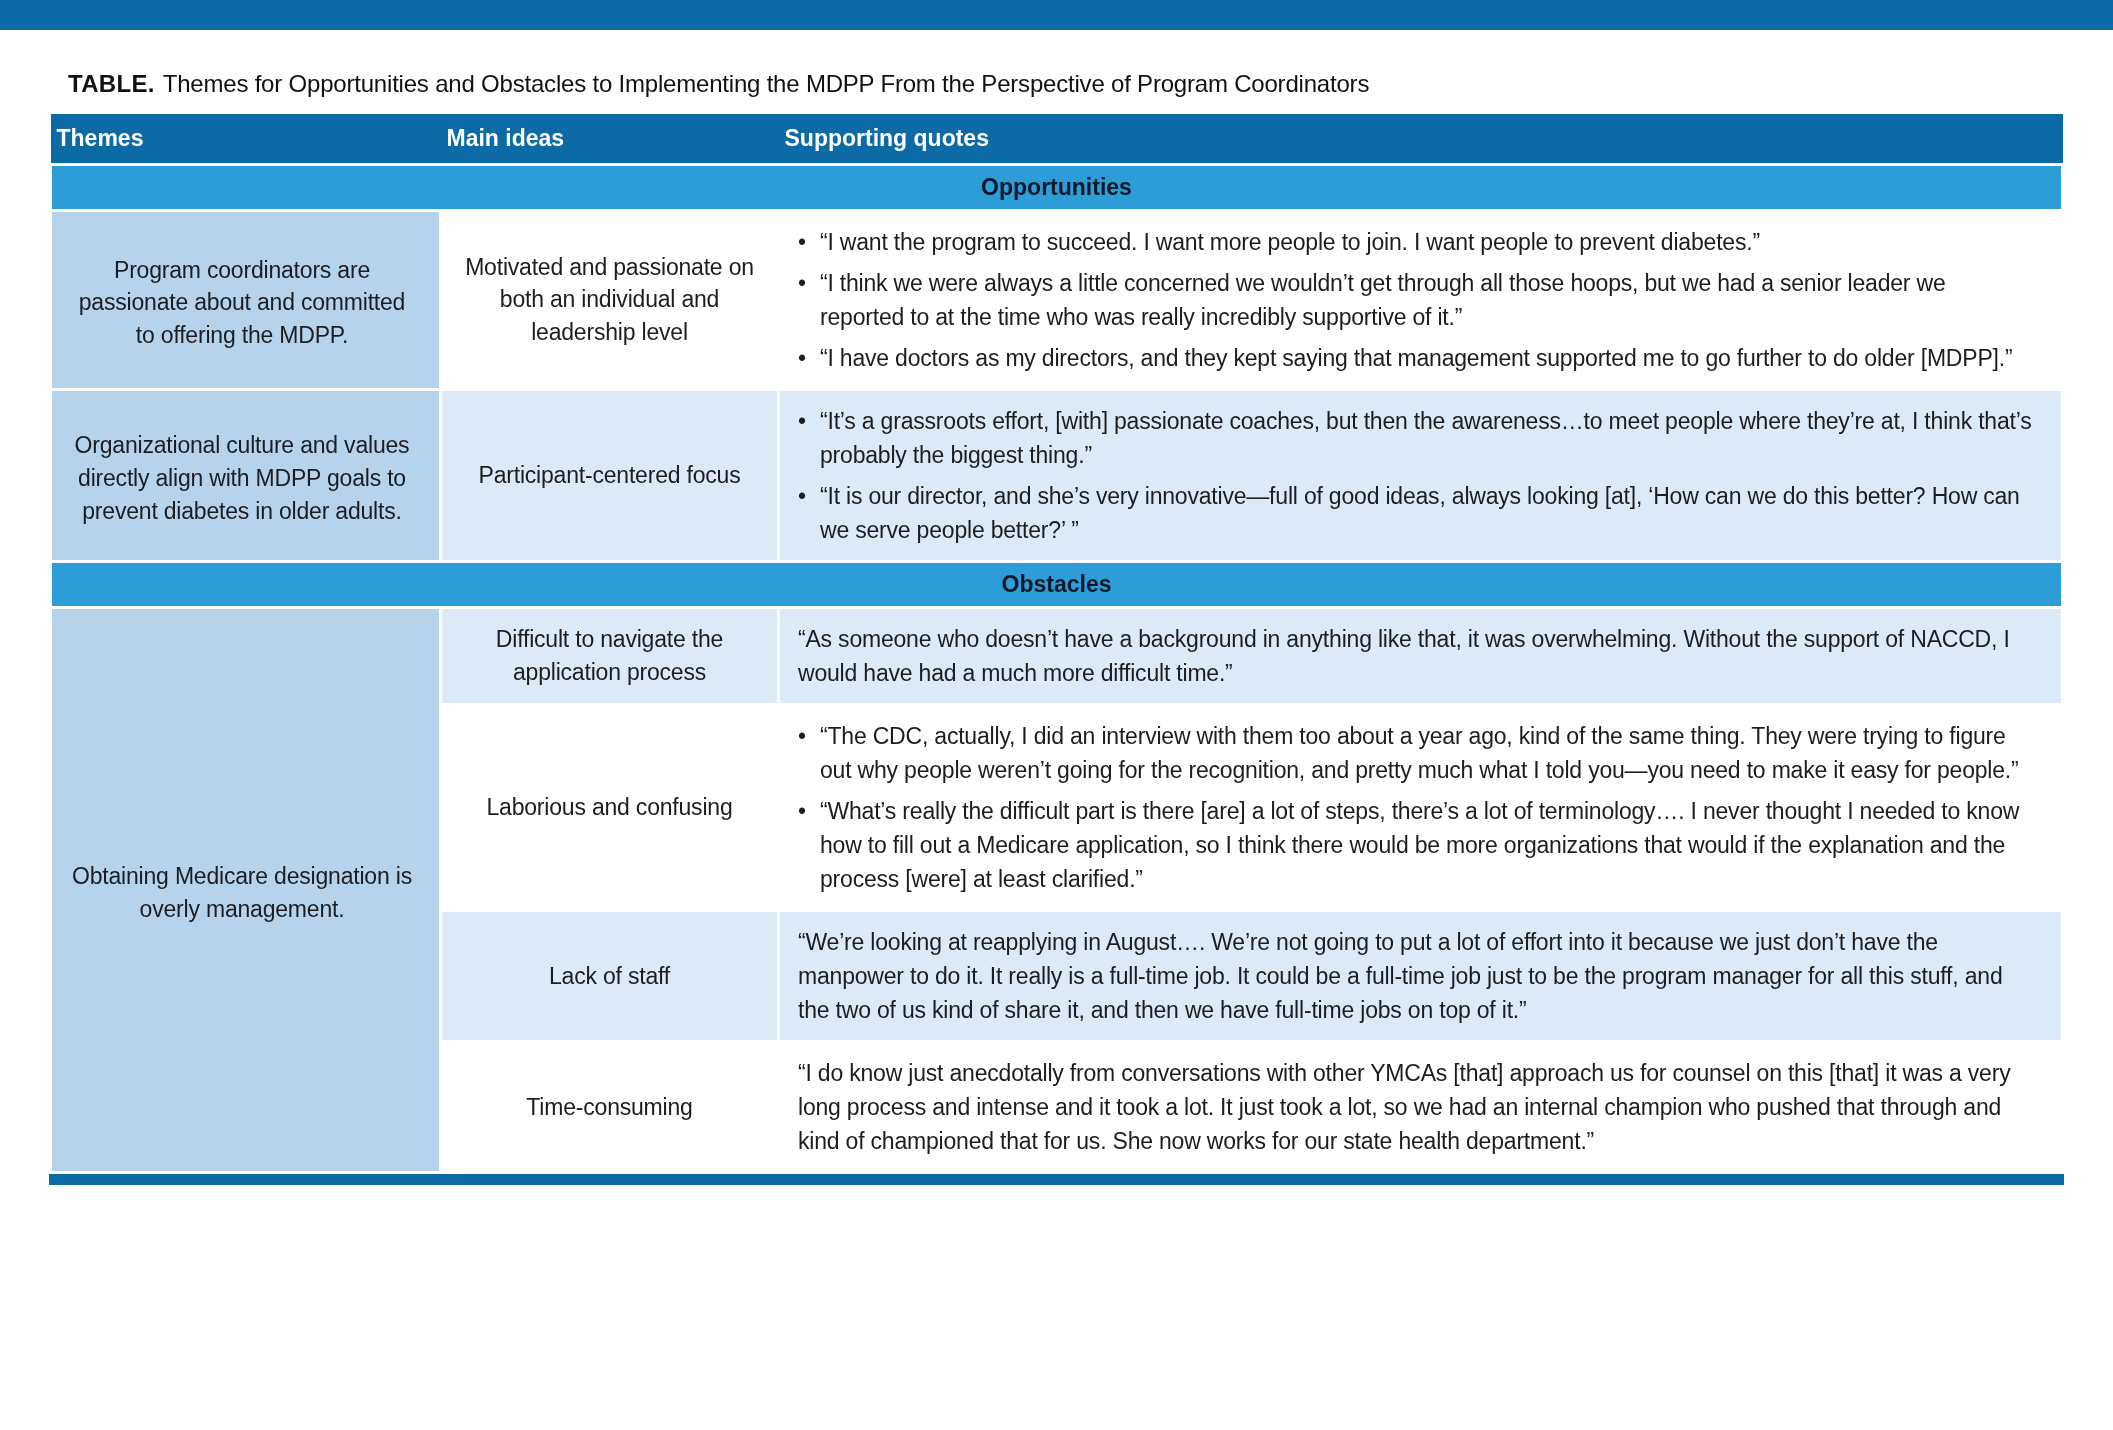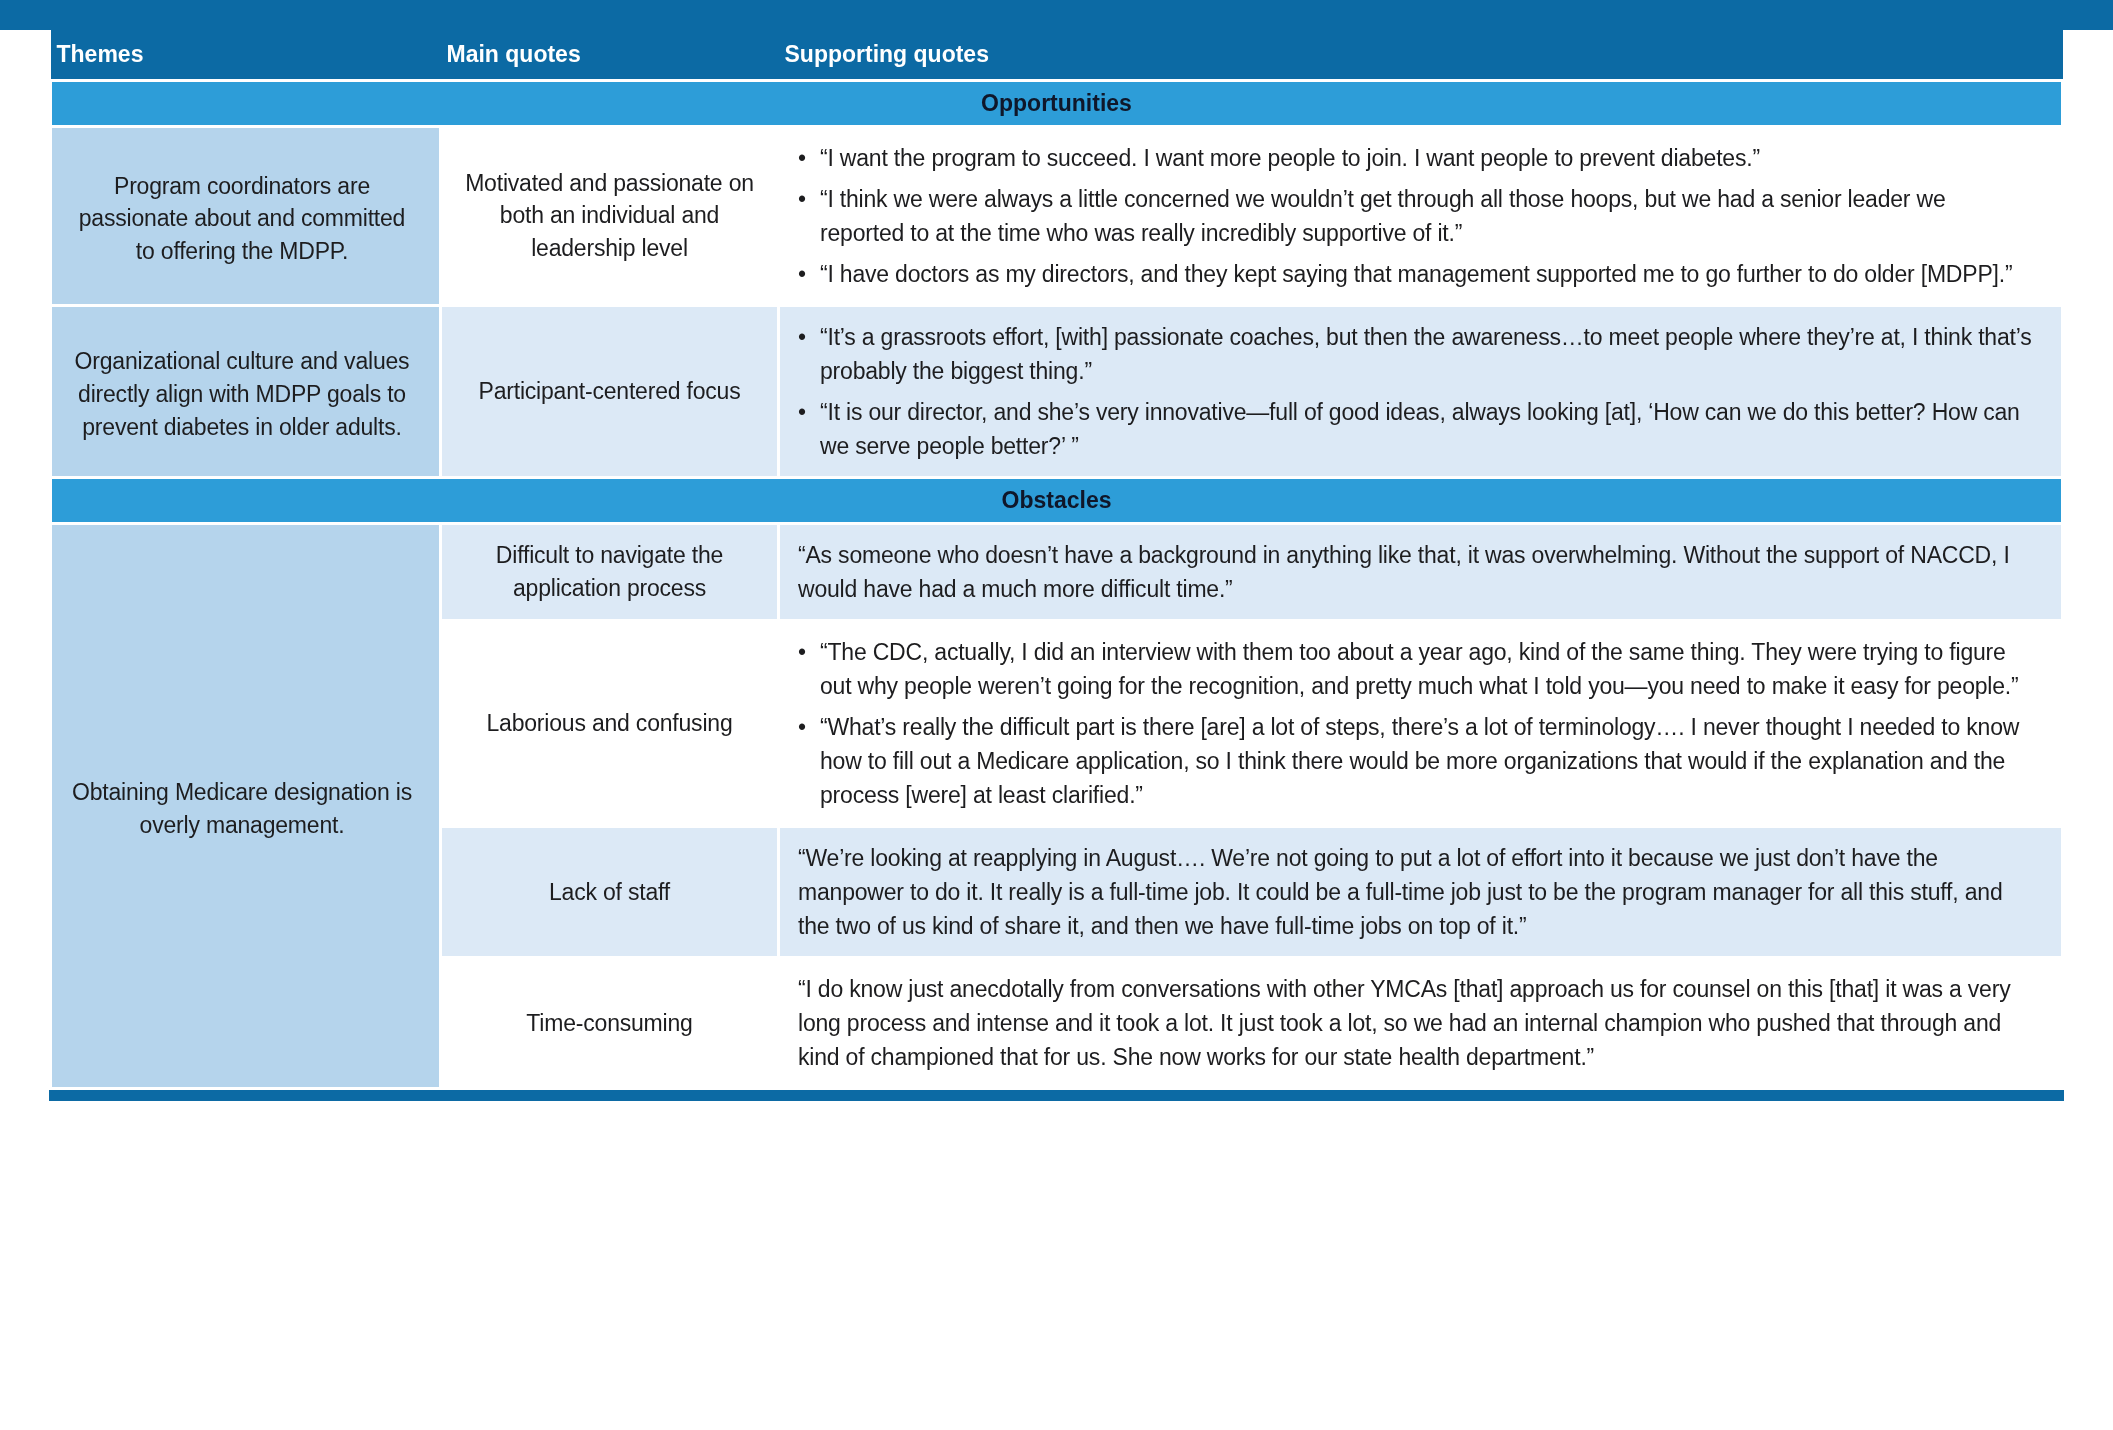--- a/index.html
+++ b/index.html
@@ -87,30 +87,33 @@
     padding-right: 2px;
     color: #222;
   }
 </style>
 </head>
 <body>
 
 <div class="page">
   <div class="top-bar"></div>
   <div class="content">
+    <p class="table-title">
+      <span class="title-label">TABLE.</span><span>Themes for Opportunities and Obstacles to Implementing the MDPP From the Perspective of Program Coordinators</span>
+    </p>
     <table>
       <colgroup>
         <col class="col-themes">
         <col class="col-ideas">
         <col class="col-quotes">
       </colgroup>
       <thead>
         <tr>
             <th>Themes</th>
-            <th>Main quotes</th>
+            <th>Main ideas</th>
             <th>Supporting quotes</th>
           </tr>
       </thead>
       <tbody>
           <tr>
             <td colspan="3" class="section-header">Opportunities</td>
           </tr>
           <tr class="row-white">
             <td class="theme-cell" rowspan="1">Program coordinators are passionate about and committed to offering the MDPP.</td>
             <td class="main-idea-cell">Motivated and passionate on both an individual and leadership level</td>

